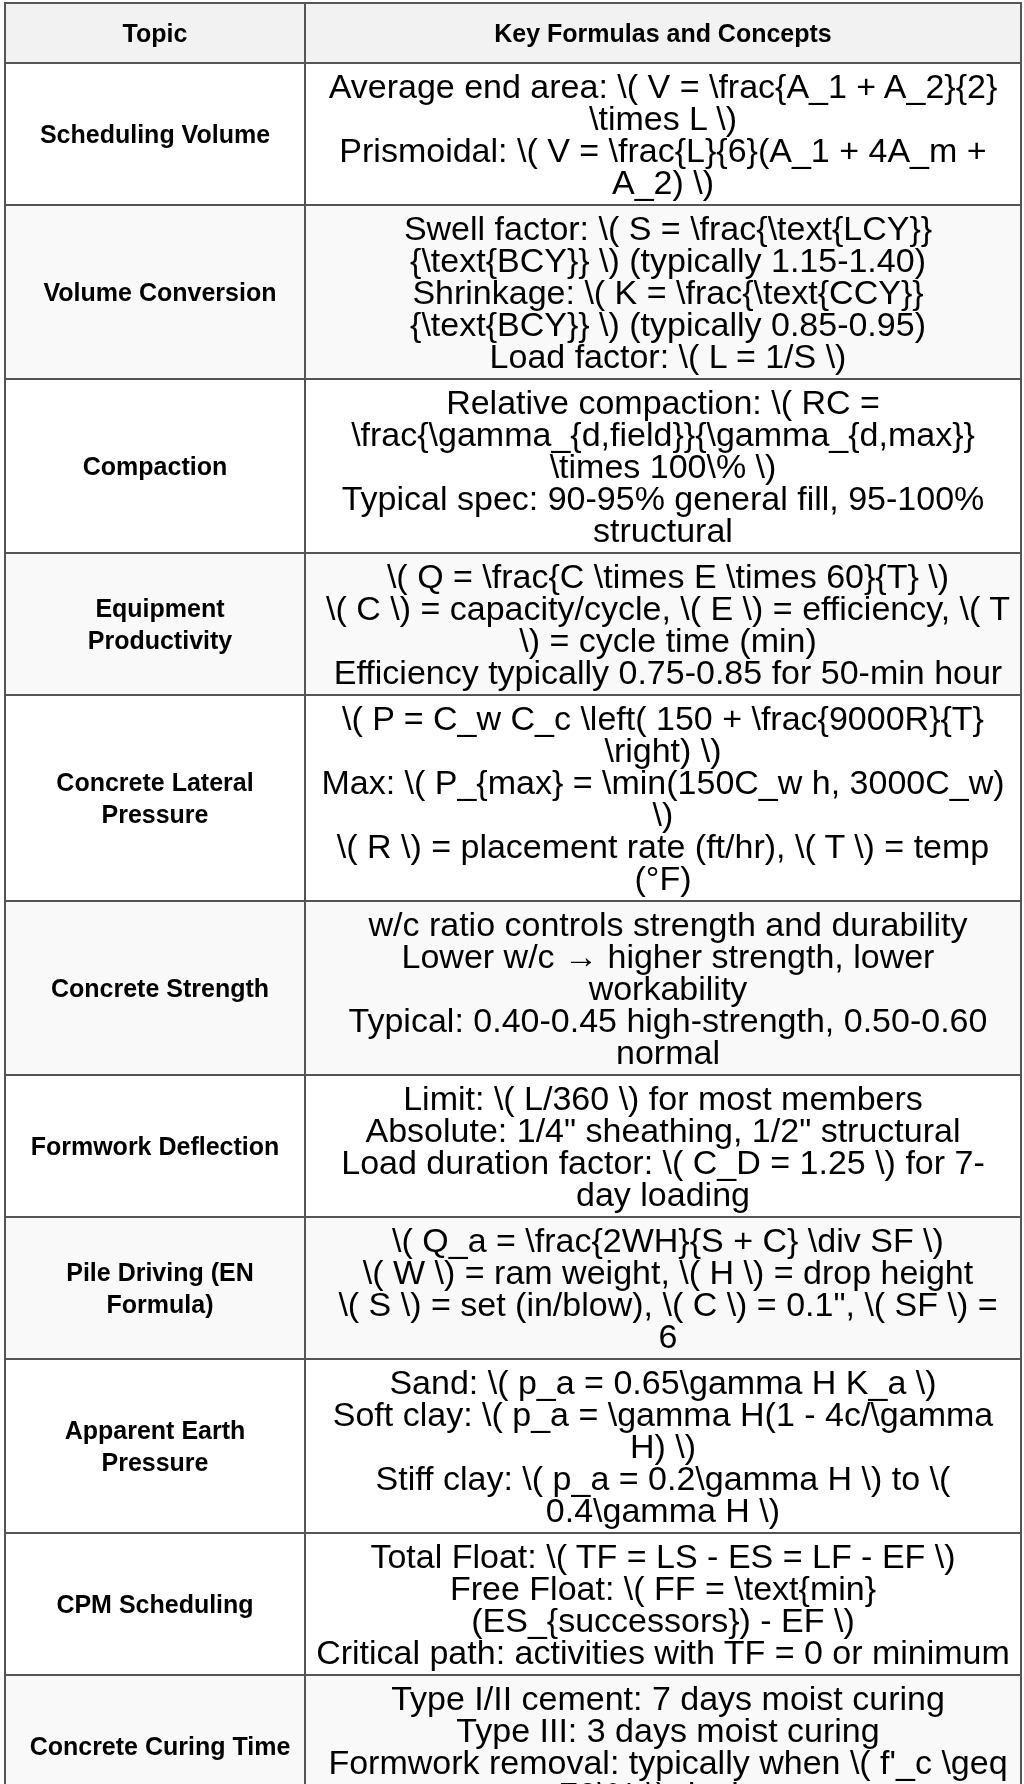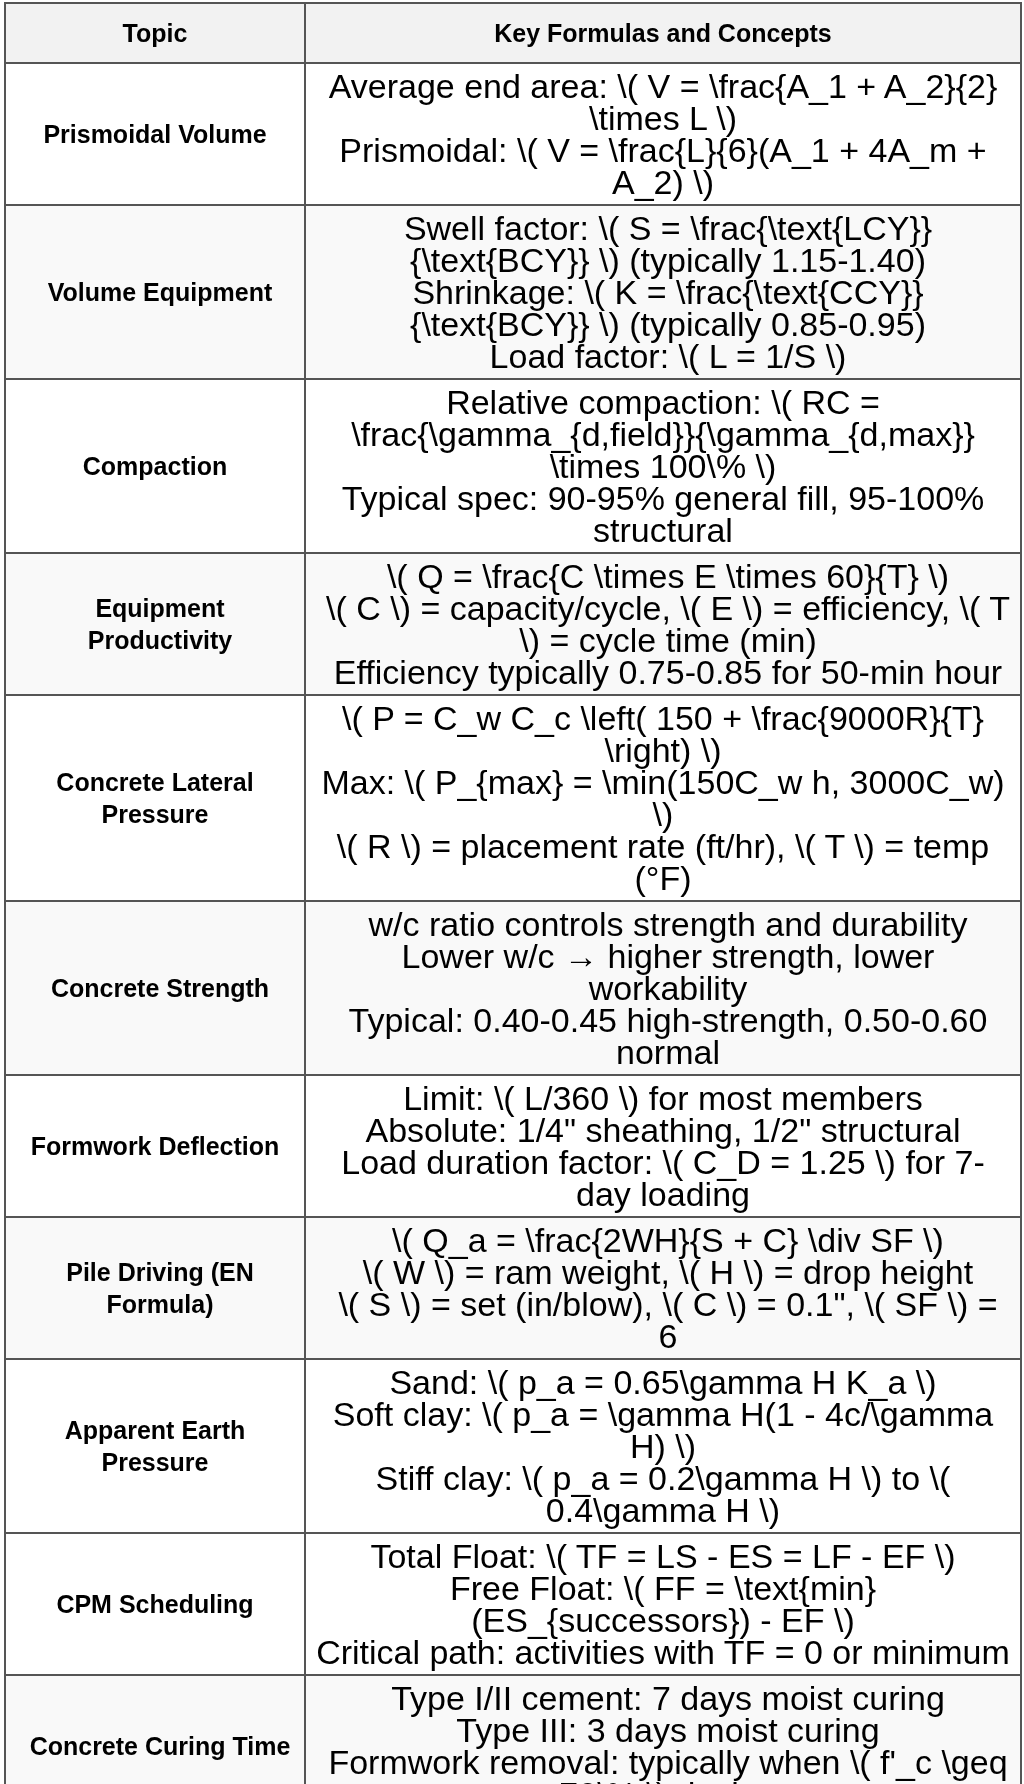--- a/index.html
+++ b/index.html
@@ -61,28 +61,28 @@
         <col class="c2">
       </colgroup>
     <thead>
       <tr>
         <th>Topic</th>
         <th>Key Formulas and Concepts</th>
       </tr>
     </thead>
     <tbody id="tbody">
         <tr style="height: 123px;">
-          <td class="topic">Prismoidal Volume</td>
+          <td class="topic">Scheduling Volume</td>
           <td class="content">
             <span class="line">Average end area: \( V = \frac{A_1 + A_2}{2} \times L \)</span>
             <span class="line">Prismoidal: \( V = \frac{L}{6}(A_1 + 4A_m + A_2) \)</span>
           </td>
         </tr>
         <tr class="alt" style="height: 145px;">
-          <td class="topic">Volume Equipment</td>
+          <td class="topic">Volume Conversion</td>
           <td class="content">
             <span class="line">Swell factor: \( S = \frac{\text{LCY}}{\text{BCY}} \) (typically 1.15-1.40)</span>
             <span class="line">Shrinkage: \( K = \frac{\text{CCY}}{\text{BCY}} \) (typically 0.85-0.95)</span>
             <span class="line">Load factor: \( L = 1/S \)</span>
           </td>
         </tr>
         <tr style="height: 108px;">
           <td class="topic">Compaction</td>
           <td class="content">
             <span class="line">Relative compaction: \( RC = \frac{\gamma_{d,field}}{\gamma_{d,max}} \times 100\% \)</span>

